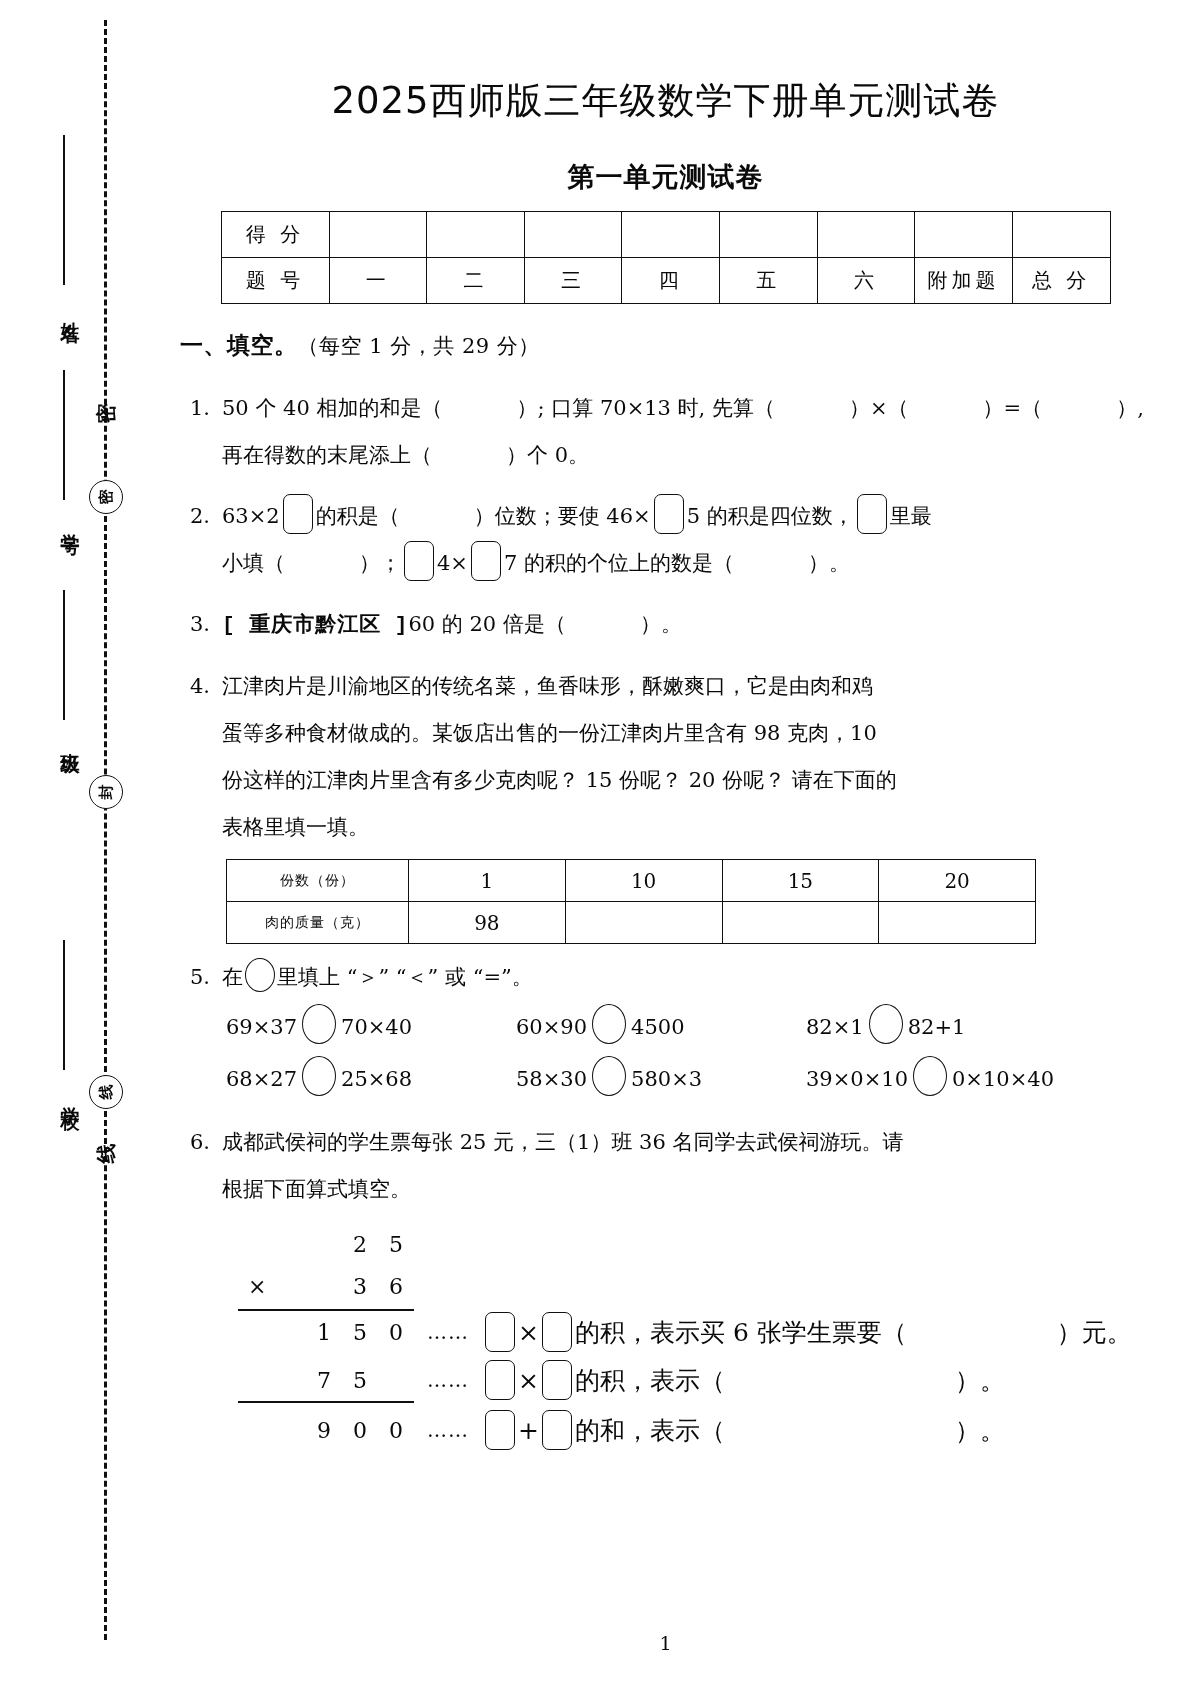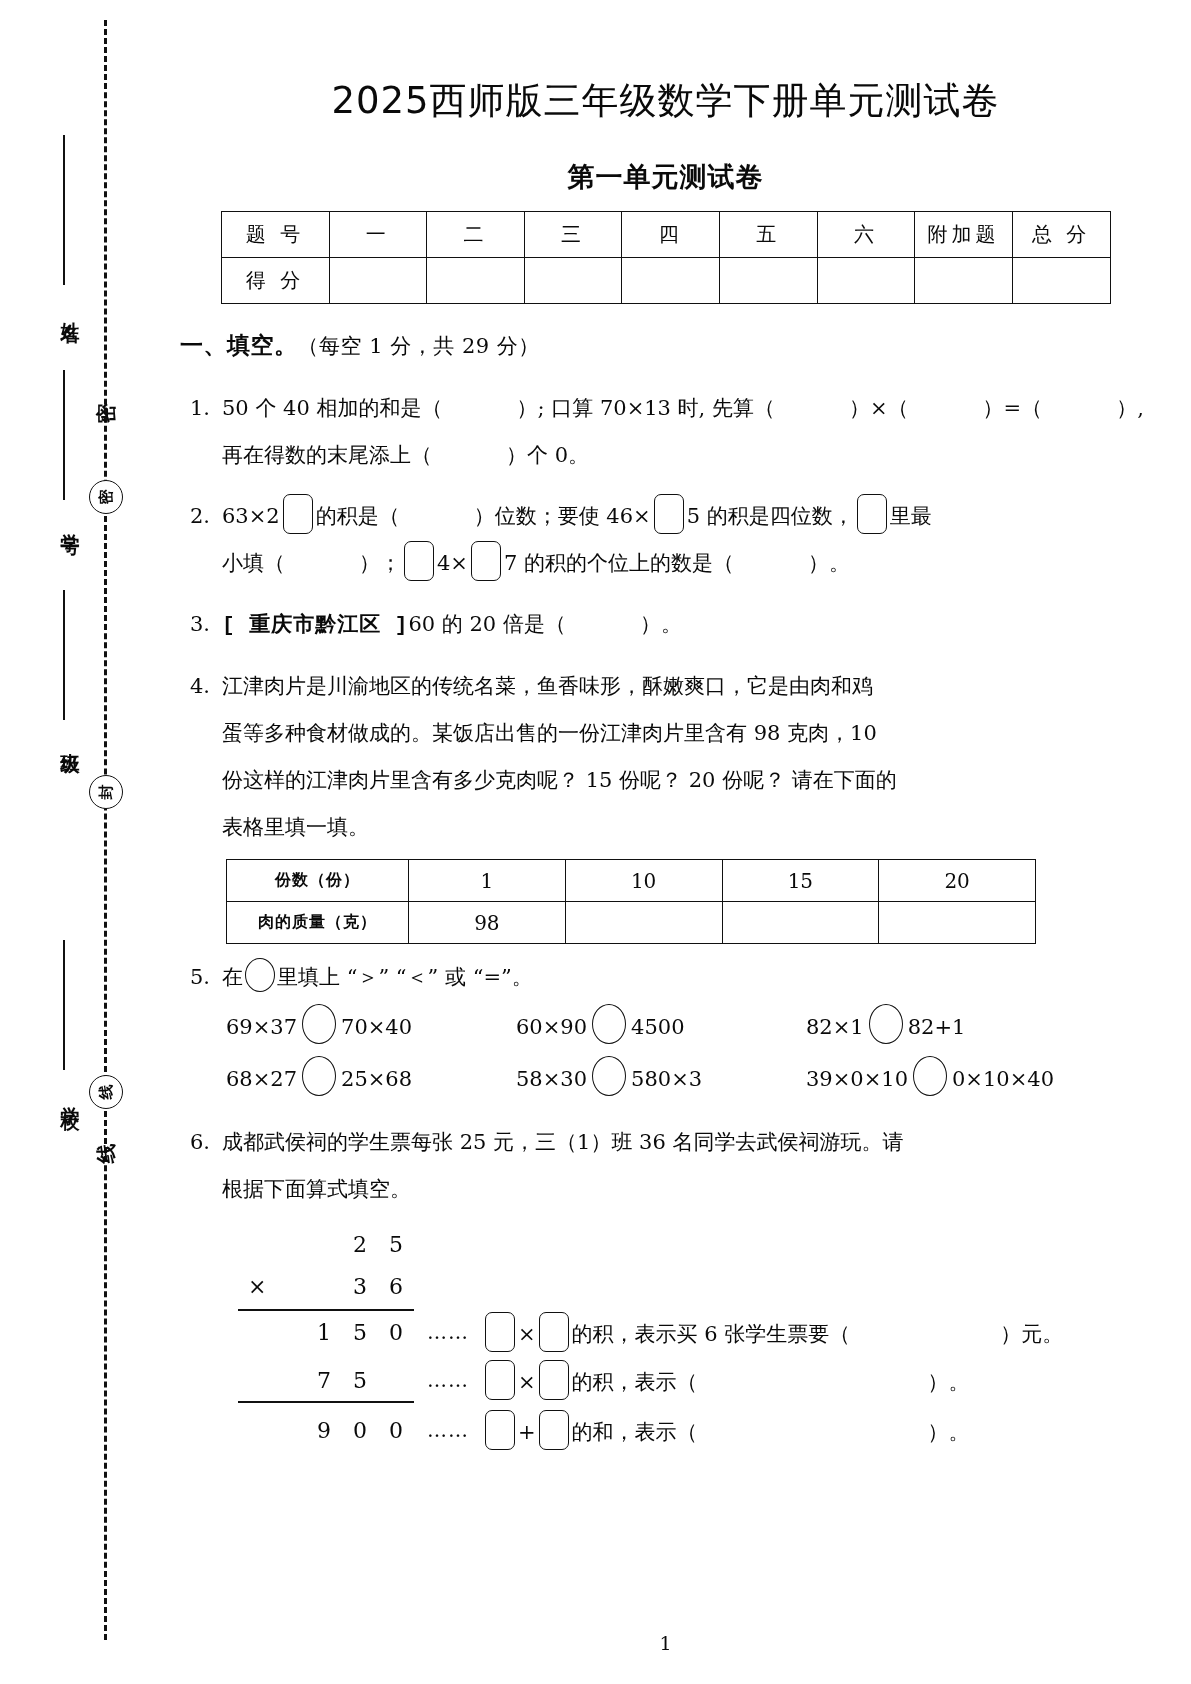--- a/index.html
+++ b/index.html
@@ -201,22 +201,22 @@
     height: 42px;
     text-align: center;
     vertical-align: middle;
     font-family: "DejaVu Serif", serif;
     font-size: 20px;
     padding: 0;
   }
   table.data td.rh {
     width: 182px;
     font-family: "DejaVu Sans", sans-serif;
-    font-weight: bold;
-    font-size: 16px;
+    font-weight: normal;
+    font-size: 14px;
     letter-spacing: 1px;
   }
 
   
   .cmp-row {
     display: flex;
     margin-left: 46px;
     line-height: 52px;
     font-family: "DejaVu Serif", serif;
     font-size: 21px;
@@ -247,21 +247,21 @@
     width: 36px;
     text-align: center;
     display: inline-block;
   }
   .vdots {
     width: 68px; flex: 0 0 68px;
     text-align: center;
     letter-spacing: 1px;
     font-size: 20px;
   }
-  .vtext { flex: 1 1 auto; white-space: nowrap; font-size: 21px; }
+  .vtext { flex: 1 1 auto; white-space: nowrap; font-size: 25px; }
   .bar-top, .bar-bot {
     position: absolute;
     left: 12px;
     width: 176px;
     border-top: 2.5px solid #111;
   }
   .dotfill { display: inline-block; min-width: 150px; }
   .dotfill-lg { display: inline-block; min-width: 230px; }
 
   .page-num {
@@ -300,40 +300,40 @@
 
 <div id="page">
 
   <div class="title-main">2025西师版三年级数学下册单元测试卷</div>
   <div class="title-sub">第一单元测试卷</div>
 
 
   <table class="score">
     <tbody>
         <tr>
+      <td class="lbl">得 分</td>
+      <td></td>
+      <td></td>
+      <td></td>
+      <td></td>
+      <td></td>
+      <td></td>
+      <td></td>
+      <td></td>
+    </tr>
+    <tr>
       <td class="lbl">题 号</td>
       <td>一</td>
       <td>二</td>
       <td>三</td>
       <td>四</td>
       <td>五</td>
       <td>六</td>
       <td>附加题</td>
       <td>总 分</td>
-    </tr>
-    <tr>
-      <td class="lbl">得 分</td>
-      <td></td>
-      <td></td>
-      <td></td>
-      <td></td>
-      <td></td>
-      <td></td>
-      <td></td>
-      <td></td>
     </tr>
   </tbody>
     </table>
 
   <div class="sec-head">
     <span>一、填空。</span><span class="pts">（每空 1 分，共 29 分）</span>
   </div>
 
   <div class="q">
     <div class="q-num">1.</div>

